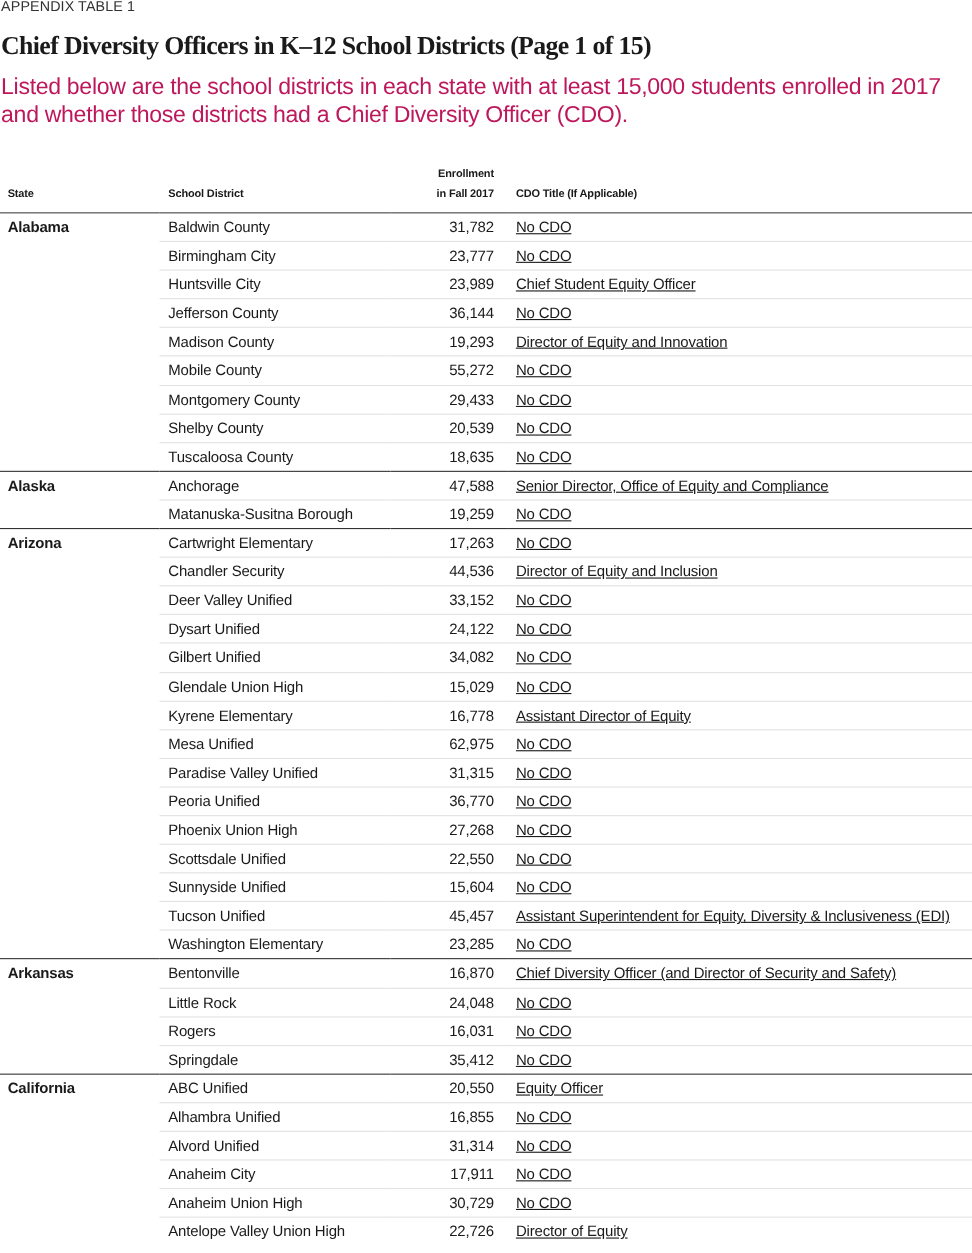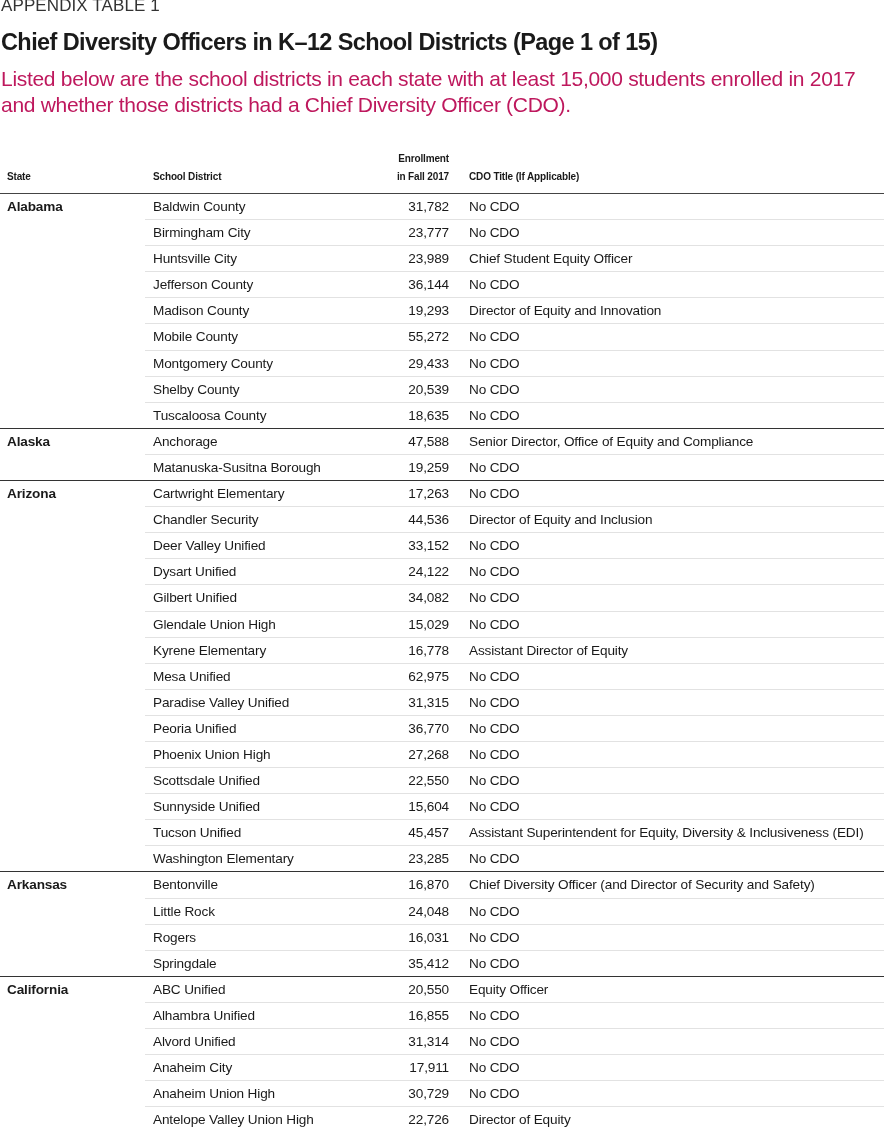--- a/index.html
+++ b/index.html
@@ -3,27 +3,27 @@
 <meta charset="utf-8">
 <style>
   html, body { margin: 0; padding: 0; background: #ffffff; }
   body {
     width: 884px; height: 1139px; overflow: hidden;
     font-family: "Liberation Sans", "DejaVu Sans", sans-serif;
     color: #1a1a1a; position: relative;
   }
   .eyebrow {
     position: absolute; left: 1px; top: 0px;
-    font-size: 17px; letter-spacing: 0.1px; color: #333;
+    font-size: 13px; letter-spacing: 0.1px; color: #333;
     line-height: 12px; text-transform: uppercase;
   }
   .title {
     position: absolute; left: 1px; top: 28px;
     font-size: 23.5px; font-weight: bold; letter-spacing: -0.6px;
-    color: #1a1a1a; line-height: 28px; white-space: nowrap;
+    color: #1a1a1a; line-height: 28px; white-space: nowrap; font-family: Liberation Serif, serif;
   }
   .subtitle {
     position: absolute; left: 1px; top: 66px; width: 870px;
     font-size: 21px; line-height: 26px; color: #be185d; letter-spacing: -0.3px;
   }
   table {
     position: absolute; left: 0; top: 150px; width: 884px;
     border-collapse: collapse; table-layout: fixed;
     font-size: 13.6px; letter-spacing: -0.15px;
   }
@@ -43,21 +43,21 @@
     height: 25.1px; padding: 0 0 0 8px; line-height: 25px; vertical-align: top;
     border-top: 1px solid #e2e2e2; white-space: nowrap;
   }
   tbody td.state {
     font-weight: bold; padding-left: 7px; border-top: none; margin-left: 44px;
   }
   tbody tr.group-start td { border-top: 1.5px solid #333; }
   tbody tr.group-start td.state { border-top: 1.5px solid #333; }
   tbody tr.first td { border-top: none; }
   tbody td.enroll { text-align: right; padding-left: 0; padding-right: 12px; }
-  tbody td.cdo { padding-left: 8px; }
+  tbody td.cdo { padding-left: 8px; text-decoration: underline; }
 </style>
 </head>
 <body>
 
 <div class="eyebrow">APPENDIX TABLE 1</div>
 <div class="title">Chief Diversity Officers in K–12 School Districts (Page 1 of 15)</div>
 <div class="subtitle">Listed below are the school districts in each state with at least 15,000 students enrolled in 2017 and whether those districts had a Chief Diversity Officer (CDO).</div>
 
 <table>
   <colgroup>

